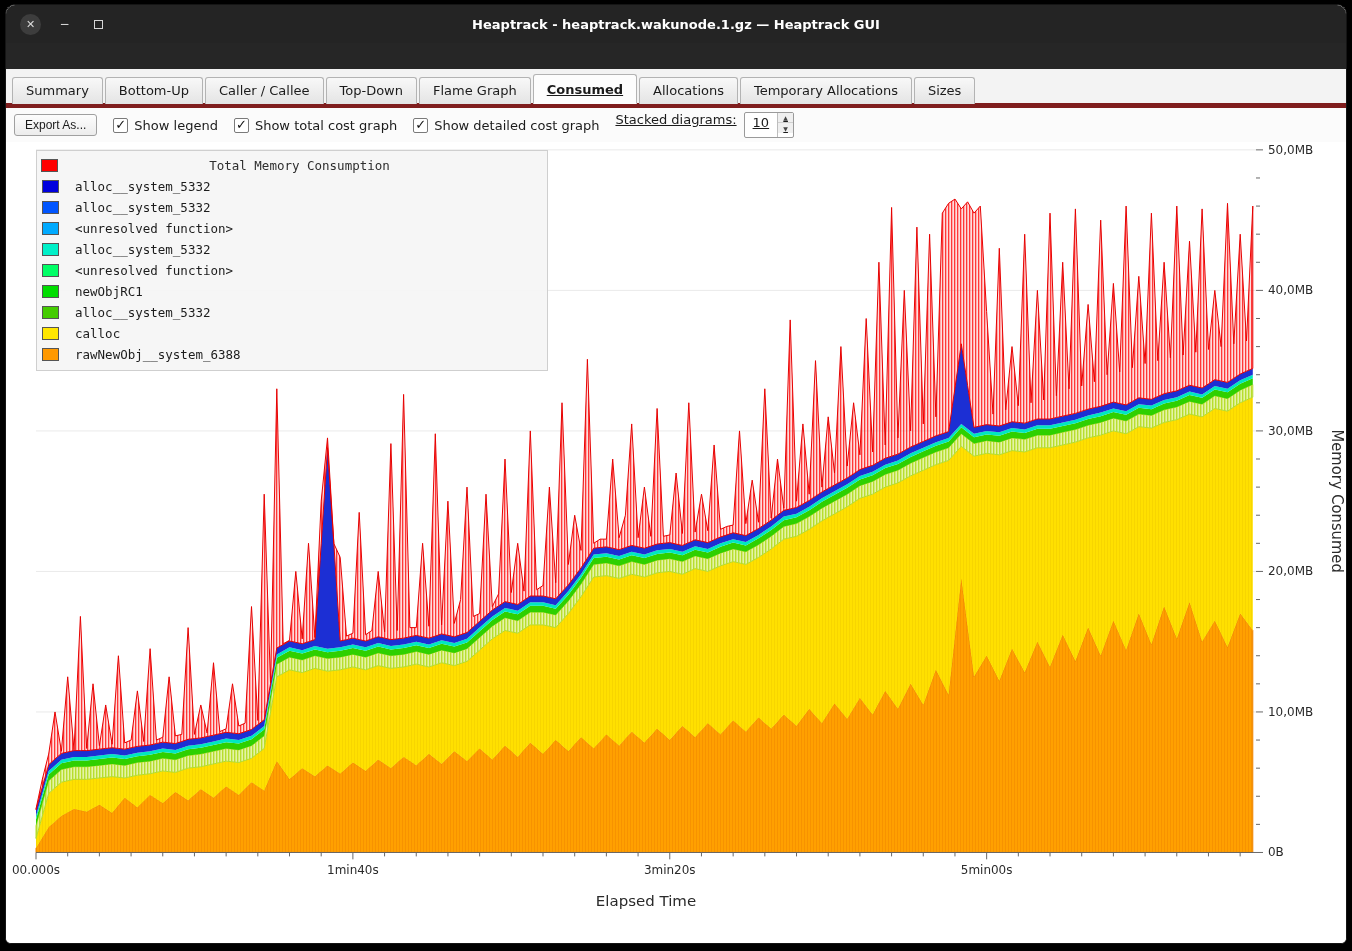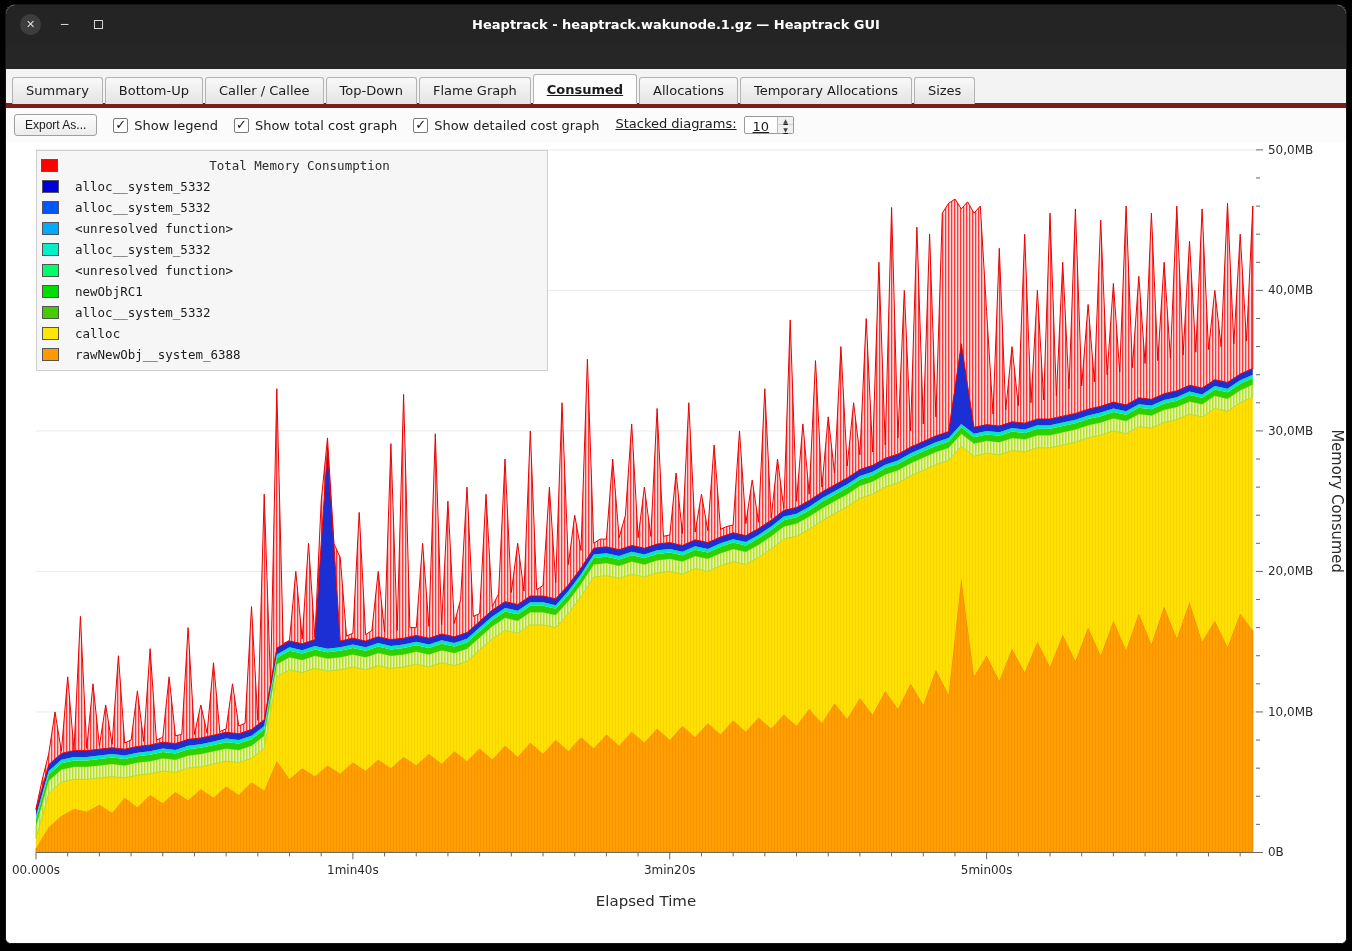--- a/index.html
+++ b/index.html
@@ -26,21 +26,21 @@
          border:1px solid #b3b3b3; border-bottom:none; border-radius:3px 3px 0 0; margin-right:2px; margin-bottom:-1px; }
   .tab.active { background:#fdfdfd; font-weight:600; padding-top:7px; border-bottom:1px solid #fdfdfd;text-decoration:underline; }
   
   .toolbar { flex:0 0 auto; height:34px; background:#fbfbfb; display:flex; align-items:center; padding-left:8px; gap:16px; }
   .btn { font-size:12px; color:#1b1b1b; background:linear-gradient(#fdfdfd,#ececec);
          border:1px solid #a0a0a0; border-radius:3px; padding:3px 10px; }
   .cb { display:flex; align-items:flex-end; gap:6px; font-size:13px; color:#1b1b1b; }
   .box { width:15px; height:15px; background:#ffffff; border:1px solid #7a7a7a; border-radius:2px; position:relative; }
   .box::after { content:"✓"; position:absolute; left:1px; top:-2px; font-size:13px; font-weight:bold; color:#111; }
   .stacked { display:flex; gap:7px; font-size:13px; color:#1b1b1b;text-decoration:underline; }
-  .spin { display:flex; border:1px solid #9a9a9a; background:#fff; border-radius:2px; height:18px; }
+  .spin { display:flex; border:1px solid #9a9a9a; background:#fff; border-radius:2px; height:26px; }
   .spin-val { padding:2px 8px 0 8px; font-size:13px; min-width:26px; }
   .spin-btns { display:flex; flex-direction:column; border-left:1px solid #bdbdbd; }
   .sb { width:15px; height:10px; font-size:6px; color:#444; background:#efefef; display:flex; align-items:center; justify-content:center; }
   .sb.up { border-bottom:1px solid #cfcfcf; }
   
   .chart-area { flex:1 1 auto; position:relative; background:#ffffff; }
   #chart-svg { position:absolute; inset:0; width:100%; height:100%; }
   .legend { position:absolute; left:30px; top:8px; width:512px; background:rgba(245,245,245,0.93);
             border:1px solid #cfcfcf; padding:4px 6px 5px 4px; font-family:"DejaVu Sans Mono","Liberation Mono",monospace; }
   .legend-title { display:flex; align-items:center; height:21px; }

